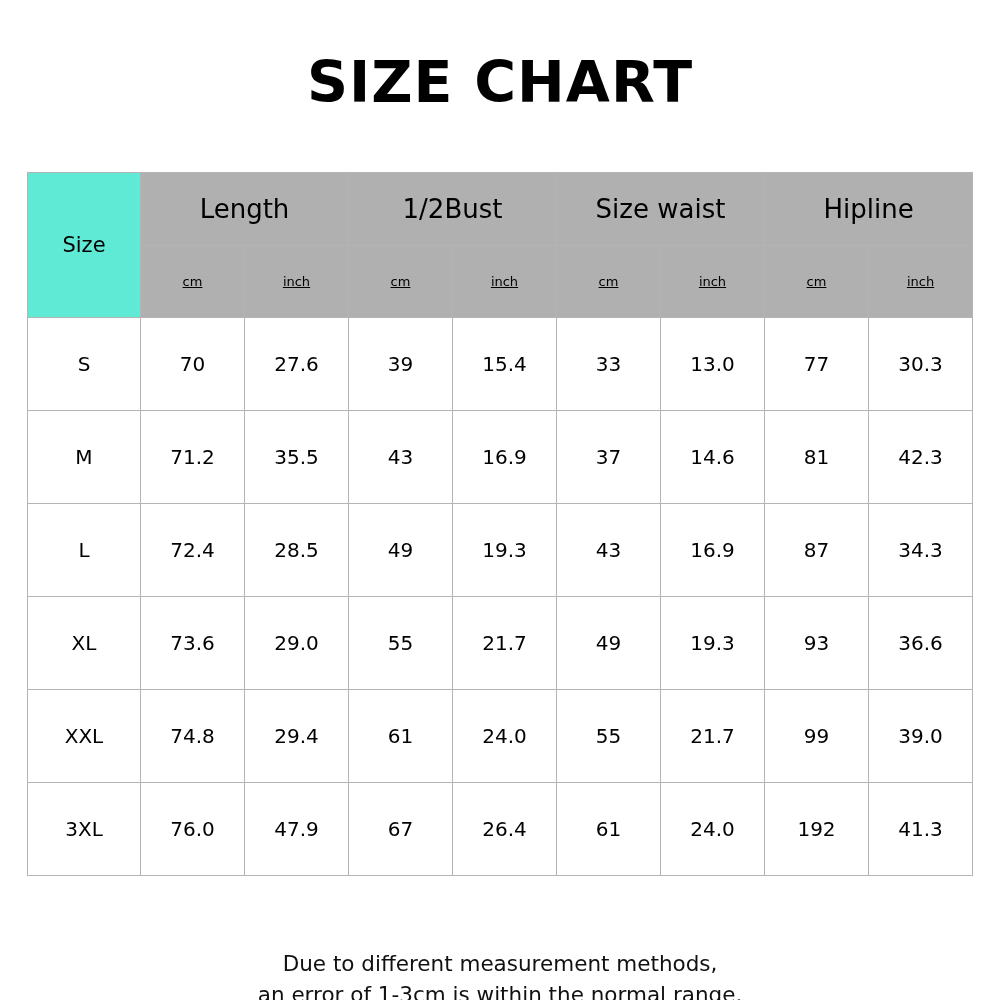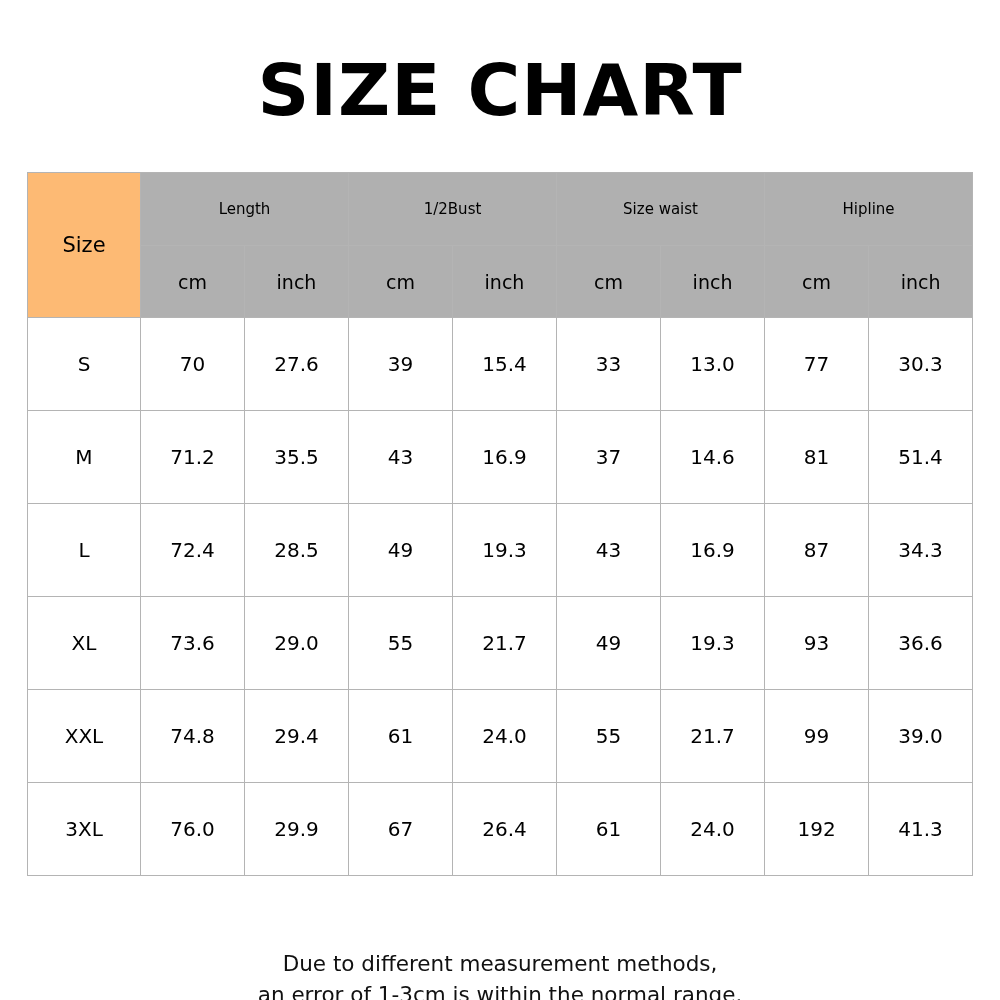--- a/index.html
+++ b/index.html
@@ -15,21 +15,21 @@
     overflow: hidden;
   }
   .page {
     width: 1000px;
     height: 1000px;
     position: relative;
     box-sizing: border-box;
   }
   .title {
     text-align: center;
-    font-size: 72px;
+    font-size: 57px;
     font-weight: bold;
     letter-spacing: 1px;
     margin: 0;
     padding-top: 53px;
     line-height: 1.05;
     font-family: "DejaVu Sans", "Liberation Sans", sans-serif;
   }
   .table-wrap {
     position: absolute;
     left: 27px;
@@ -46,30 +46,31 @@
     text-align: center;
     vertical-align: middle;
     font-weight: normal;
     padding: 0;
   }
   .hdr {
     background: #b0b0b0;
   }
   .hdr-group {
     height: 72px;
-    font-size: 15px;
+    font-size: 26px;
     font-weight: bold;
   }
   .hdr-unit {
     height: 71px;
-    font-size: 19px;
-    font-weight: bold;
+    font-size: 13px;
+    font-weight: bold;
+    text-decoration: underline;
   }
   .size-corner {
-    background: #fdba74;
+    background: #5eead4;
     font-size: 21px;
     font-weight: bold;
     margin-top: 24px;
   }
   .body-row td {
     height: 92px;
     font-size: 20px;
   }
   .size-cell {
     font-size: 22px;
@@ -142,21 +143,21 @@
         </tr>
         <tr class="body-row">
           <td class="size-cell">M</td>
           <td>71.2</td>
           <td>35.5</td>
           <td>43</td>
           <td>16.9</td>
           <td>37</td>
           <td>14.6</td>
           <td>81</td>
-          <td>51.4</td>
+          <td>42.3</td>
         </tr>
         <tr class="body-row">
           <td class="size-cell">L</td>
           <td>72.4</td>
           <td>28.5</td>
           <td>49</td>
           <td>19.3</td>
           <td>43</td>
           <td>16.9</td>
           <td>87</td>
@@ -180,21 +181,21 @@
           <td>61</td>
           <td>24.0</td>
           <td>55</td>
           <td>21.7</td>
           <td>99</td>
           <td>39.0</td>
         </tr>
         <tr class="body-row">
           <td class="size-cell">3XL</td>
           <td>76.0</td>
-          <td>29.9</td>
+          <td>47.9</td>
           <td>67</td>
           <td>26.4</td>
           <td>61</td>
           <td>24.0</td>
           <td>192</td>
           <td>41.3</td>
         </tr>
       </tbody>
     </table>
   </div>

